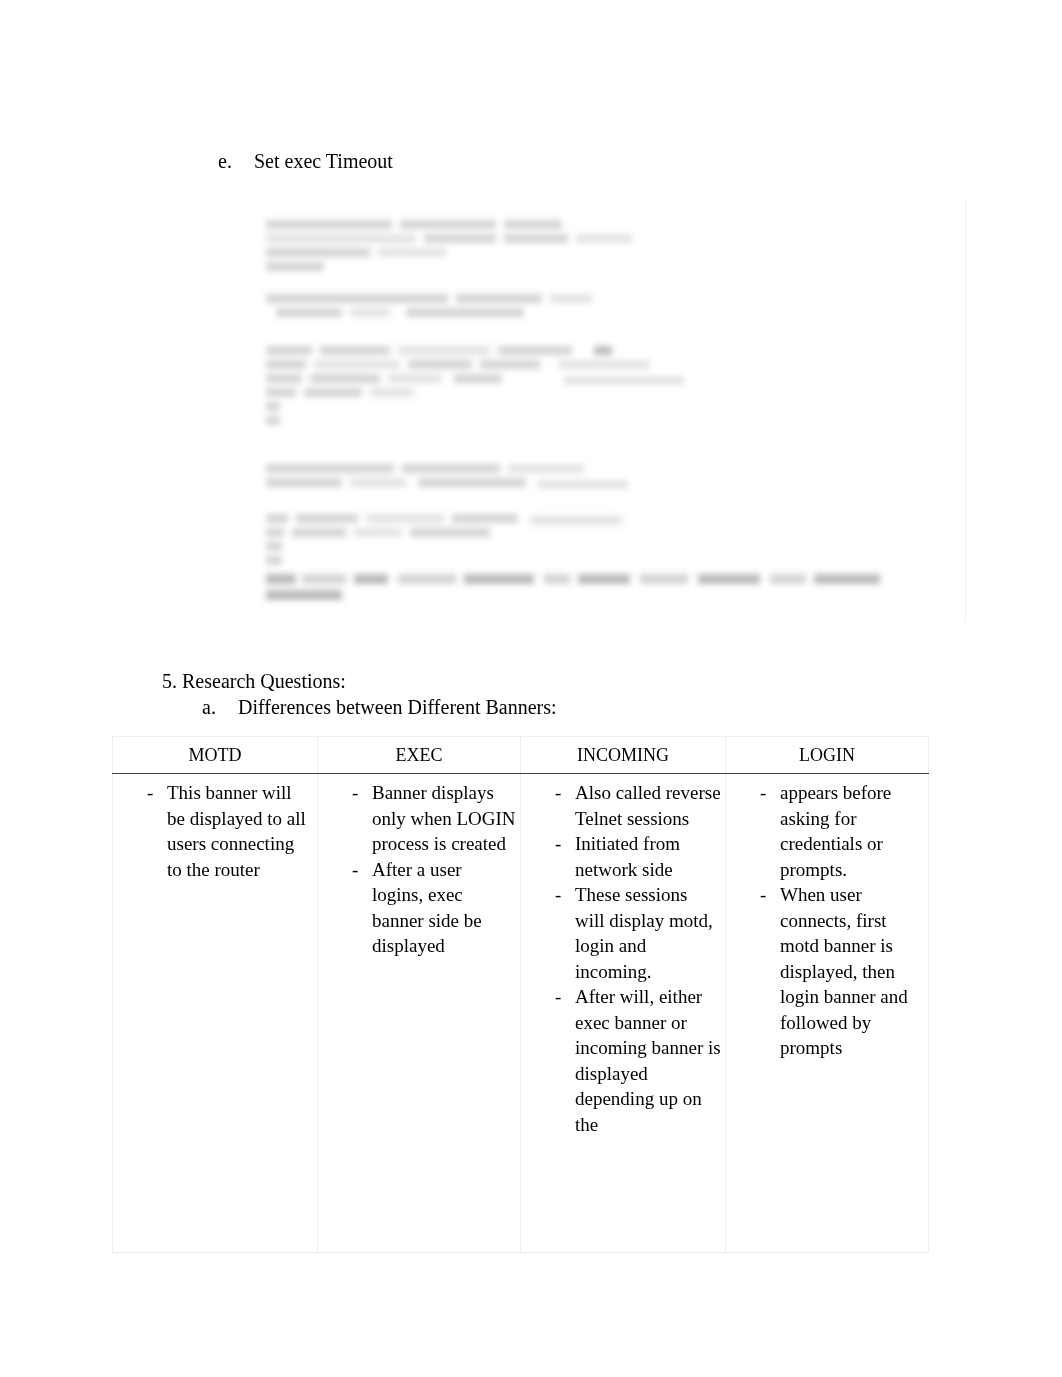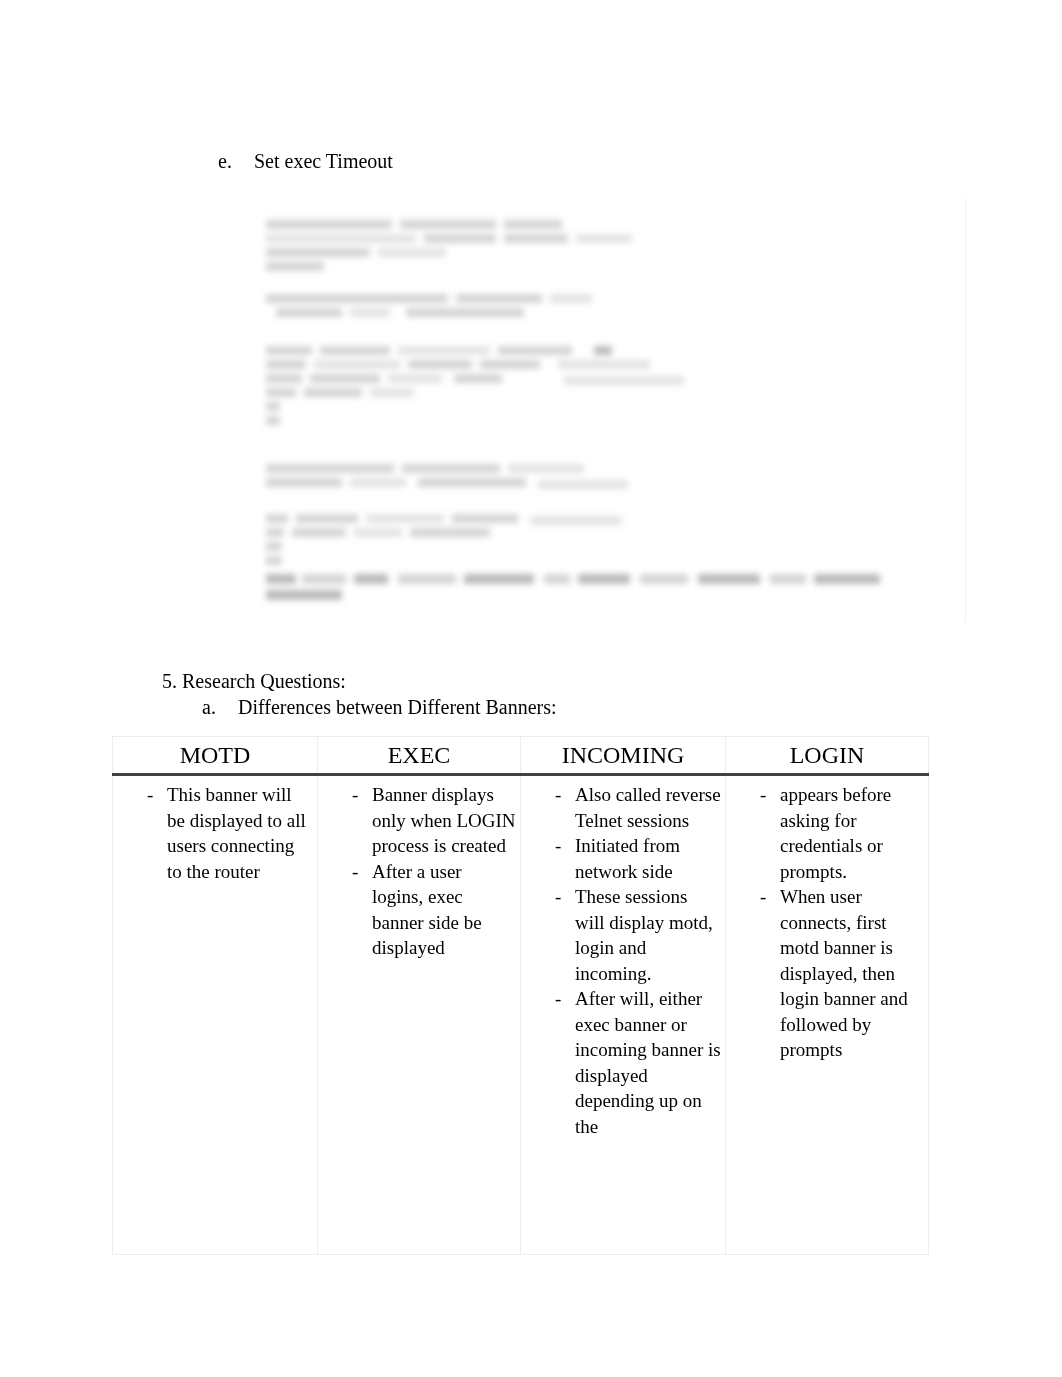--- a/index.html
+++ b/index.html
@@ -104,24 +104,24 @@
   .banner-table td,
   .banner-table th {
     border: 1px solid #ededed;
     vertical-align: top;
     padding: 0;
     background: #ffffff;
   }
   .banner-table th {
     height: 36px;
     font-weight: normal;
-    font-size: 24px;
+    font-size: 18px;
     text-align: center;
     vertical-align: middle;
-    border-bottom: 3px solid #404040;
+    border-bottom: 1px solid #404040;
   }
   .banner-table td {
     height: 472px;
     padding: 6px 4px 0 4px;
   }
 
   .bullets {
     list-style: none;
     margin: 0;
     padding: 0;

